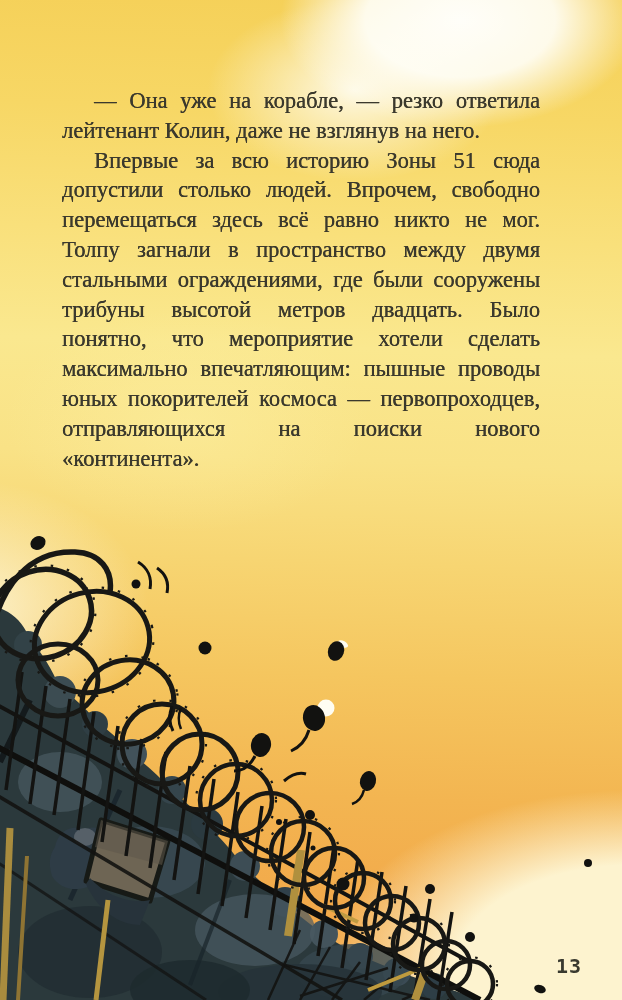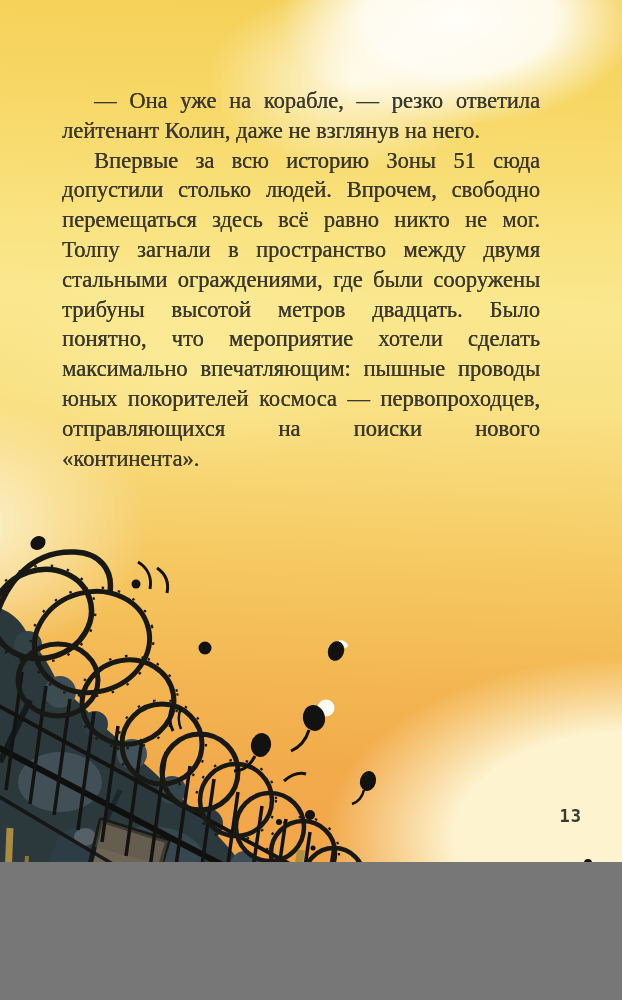--- a/index.html
+++ b/index.html
@@ -1,18 +1,18 @@
 <!DOCTYPE html>
 <html lang="ru"><head>
 <meta charset="utf-8">
 <style>
   html,body{margin:0;padding:0;background:#777;}
   .page{
     position:relative;
-    width:622px;height:862px;
+    width:622px;height:1000px;
     margin:0 auto;
     overflow:hidden;
     background-color:#f6cf5a;
     background-image:
       radial-gradient(ellipse 250px 150px at 74% 2%, rgba(255,255,252,.98) 0%, rgba(255,255,250,.9) 38%, rgba(255,255,250,0) 72%),
       radial-gradient(ellipse 210px 130px at 57% 9%, rgba(255,255,250,.85) 0%, rgba(255,255,250,0) 70%),
       radial-gradient(ellipse 430px 250px at 102% 97%, #fdf3cf 0%, #fdf3cf 42%, rgba(253,243,207,0) 72%),
       radial-gradient(ellipse 300px 210px at -6% 61%, rgba(253,247,218,.92) 0%, rgba(253,247,218,0) 62%),
       radial-gradient(ellipse 260px 160px at 30% 42%, rgba(252,238,160,.55) 0%, rgba(252,238,160,0) 70%),
       linear-gradient(182deg,
@@ -25,23 +25,23 @@
     position:absolute;left:62px;top:86px;width:478px;z-index:2;
     color:#3b392d;
     font-size:22.5px;line-height:29.8px;
     text-align:justify;
     text-shadow:0.35px 0 0 currentColor;
     hyphens:manual;
   }
   .text-block p{margin:0;text-indent:32px;}
   .art{position:absolute;left:0;top:0;z-index:1;pointer-events:none;}
   .page-number{
-    position:absolute;right:40px;bottom:36px;z-index:3;
+    position:absolute;right:40px;bottom:22px;z-index:3;
     font-family:"DejaVu Sans Mono","Liberation Mono",monospace;
-    font-weight:bold;font-size:17px;color:#39392f;letter-spacing:1px;
+    font-weight:bold;font-size:20px;color:#39392f;letter-spacing:1px;
   }
 </style>
 </head>
 <body>
 
 <div class="page">
 
   <svg class="art" width="622" height="1000" viewBox="0 0 622 1000">
 
     <g>

